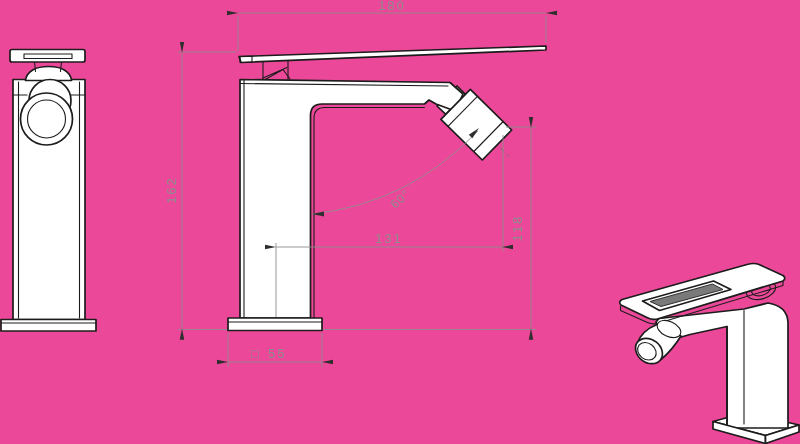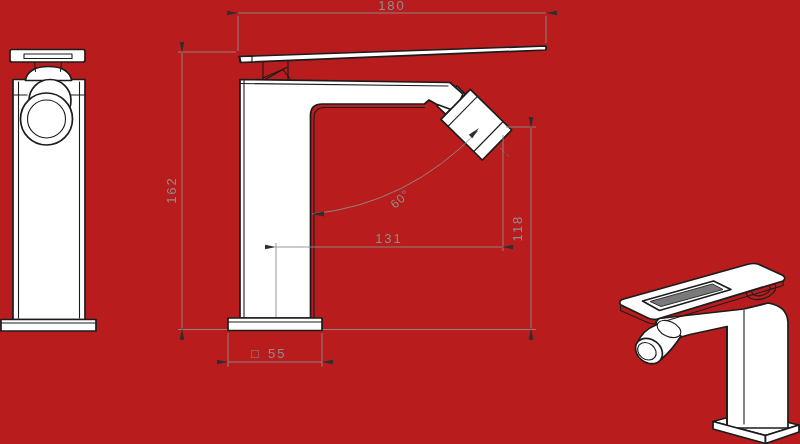--- a/index.html
+++ b/index.html
@@ -1,19 +1,19 @@
 <!DOCTYPE html>
 <html><head>
 <meta charset="utf-8">
 <style>
   html,body{margin:0;padding:0;background:#ffffff;}
   .stage{
     position:relative;
     width:800px;height:444px;
-    background:#b91c1c;
+    background:#ec4899;
     overflow:hidden;
     font-family:"Liberation Sans", sans-serif;
   }
   svg{display:block;}
   .outline{stroke:#1c1c1c;fill:none;stroke-width:1.7;stroke-linejoin:round;stroke-linecap:round;}
   .outline-thin{stroke:#1c1c1c;fill:none;stroke-width:1.1;stroke-linejoin:round;stroke-linecap:round;}
   .whitefill{fill:#ffffff;}
   .dim{stroke:#8d8d8d;stroke-width:0.9;fill:none;}
   .dim-text{fill:#8d8d8d;font-size:13px;letter-spacing:2px;font-family:"Liberation Sans",sans-serif;}
   .dim-text-small{fill:#8d8d8d;font-size:12px;letter-spacing:1px;font-family:"Liberation Sans",sans-serif;}

